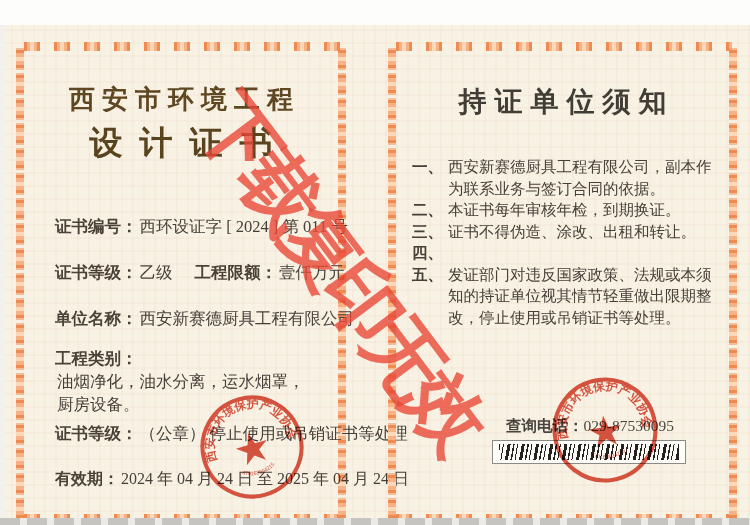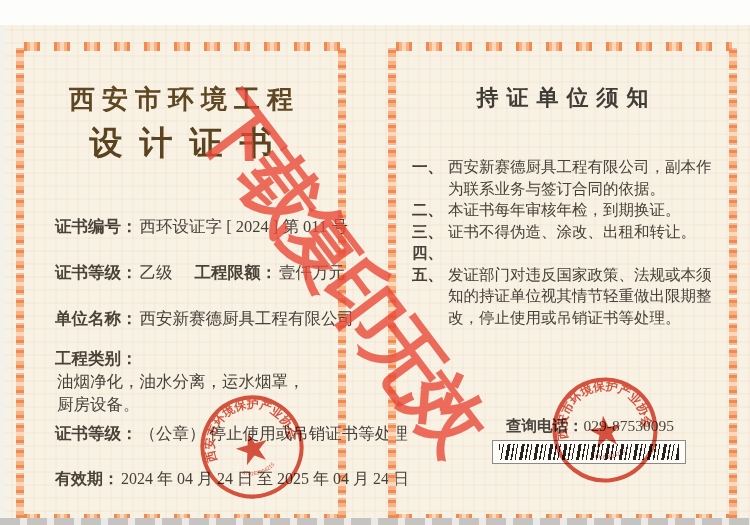--- a/index.html
+++ b/index.html
@@ -56,21 +56,21 @@
   .f-grade{top:220px;}
   .f-grade .gap{display:inline-block;width:22px;}
   .f-company{top:266px;}
   .f-category{top:306px;white-space:normal;}
   .f-category .lab{vertical-align:top;}
   .f-category .val{display:inline-block;width:248px;line-height:23px;vertical-align:top;}
   .f-issuer{top:381px;}
   .f-valid{top:427px;font-size:16px;}
 
   
-  .rtitle{top:41px;font-size:22px;font-weight:bold;letter-spacing:8px;text-indent:8px;color:#403c36;}
+  .rtitle{top:41px;font-size:28px;font-weight:bold;letter-spacing:8px;text-indent:8px;color:#403c36;}
   .notices{position:absolute;left:24px;top:114px;width:312px;font-size:15.5px;line-height:21.5px;color:#474039;}
   .notice{display:flex;}
   .notice .num{flex:0 0 36px;font-weight:bold;}
   .notice .txt{width:268px;}
   .phone{position:absolute;left:118px;top:374px;font-size:15.5px;color:#4a443e;white-space:nowrap;}
   .phone .lab{font-weight:bold;}
   .barcode{
     position:absolute;left:104px;top:398px;width:192px;height:22px;
     background:#fdfcf8;border:1px solid #8d8a83;
   }

